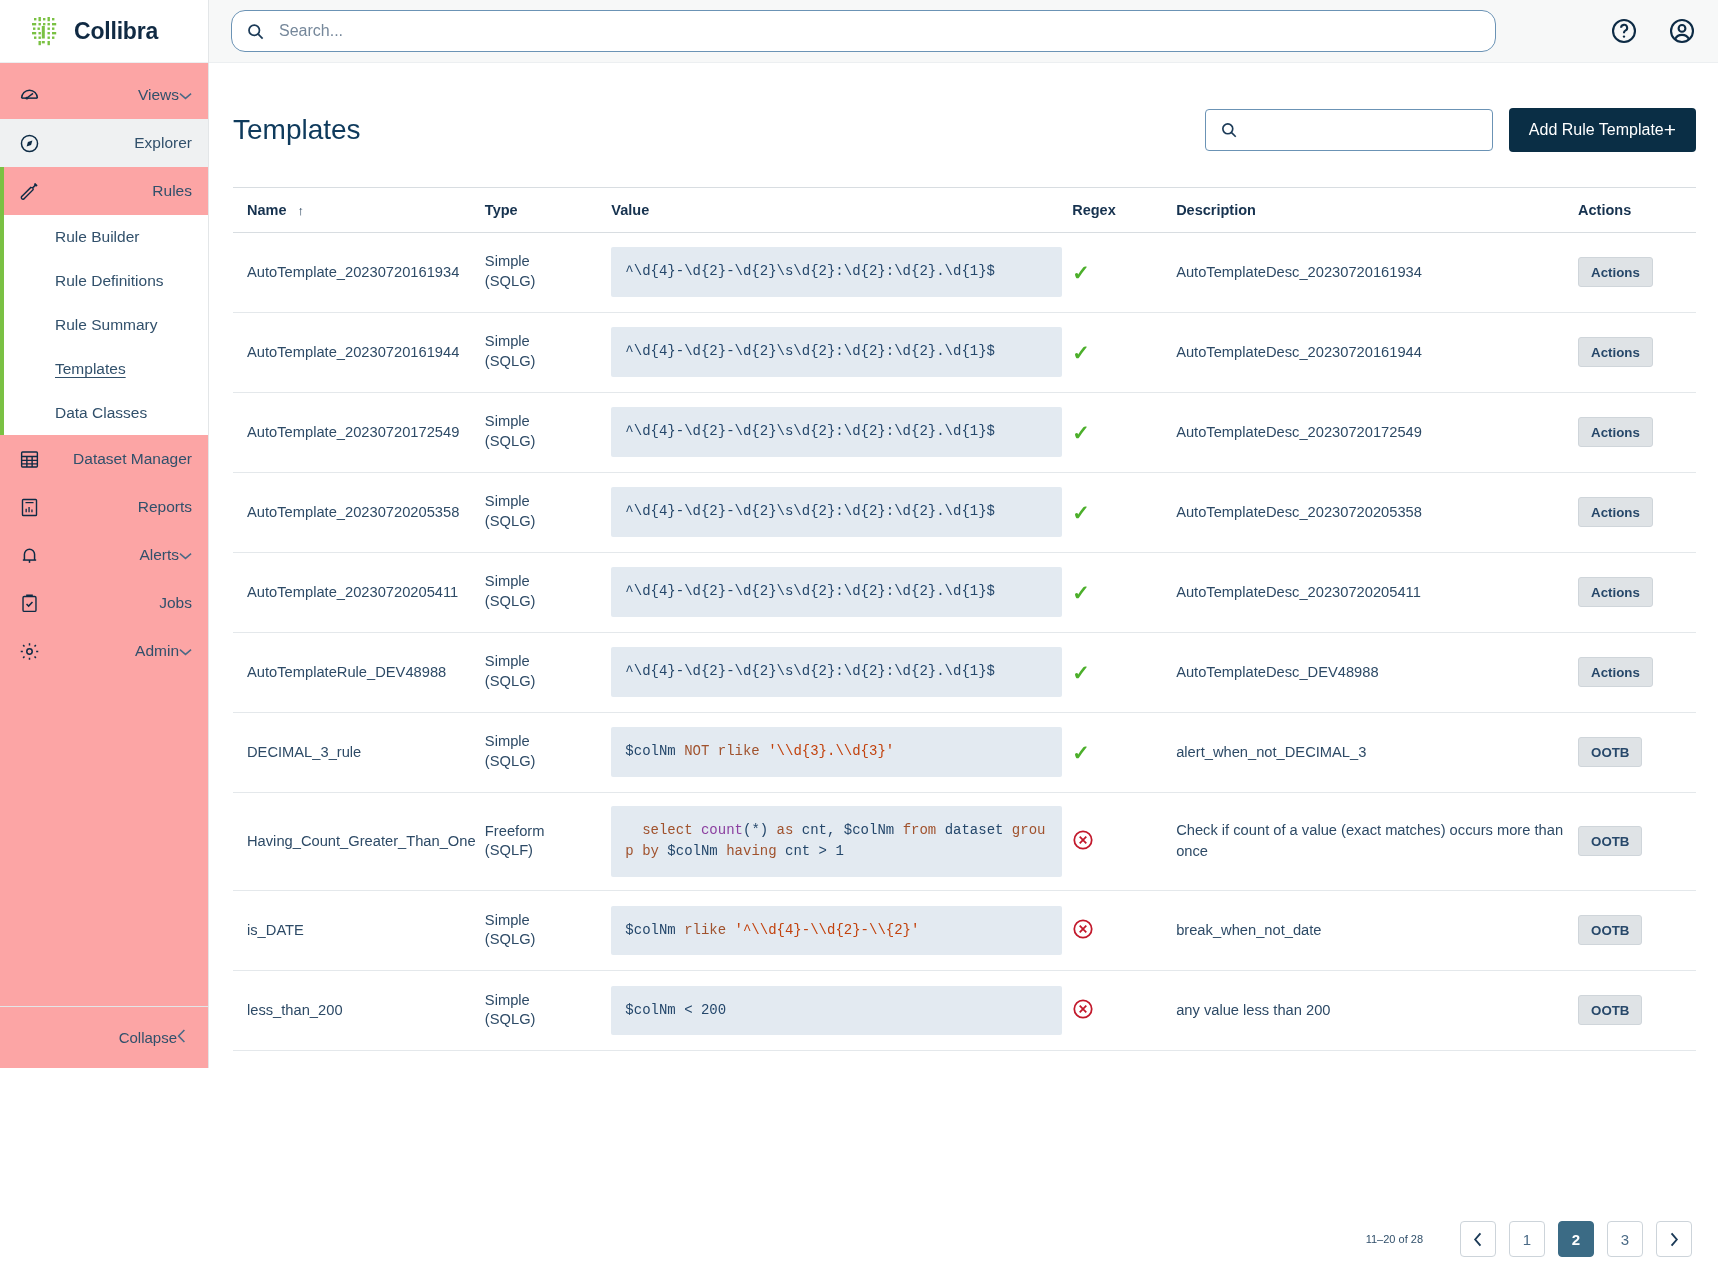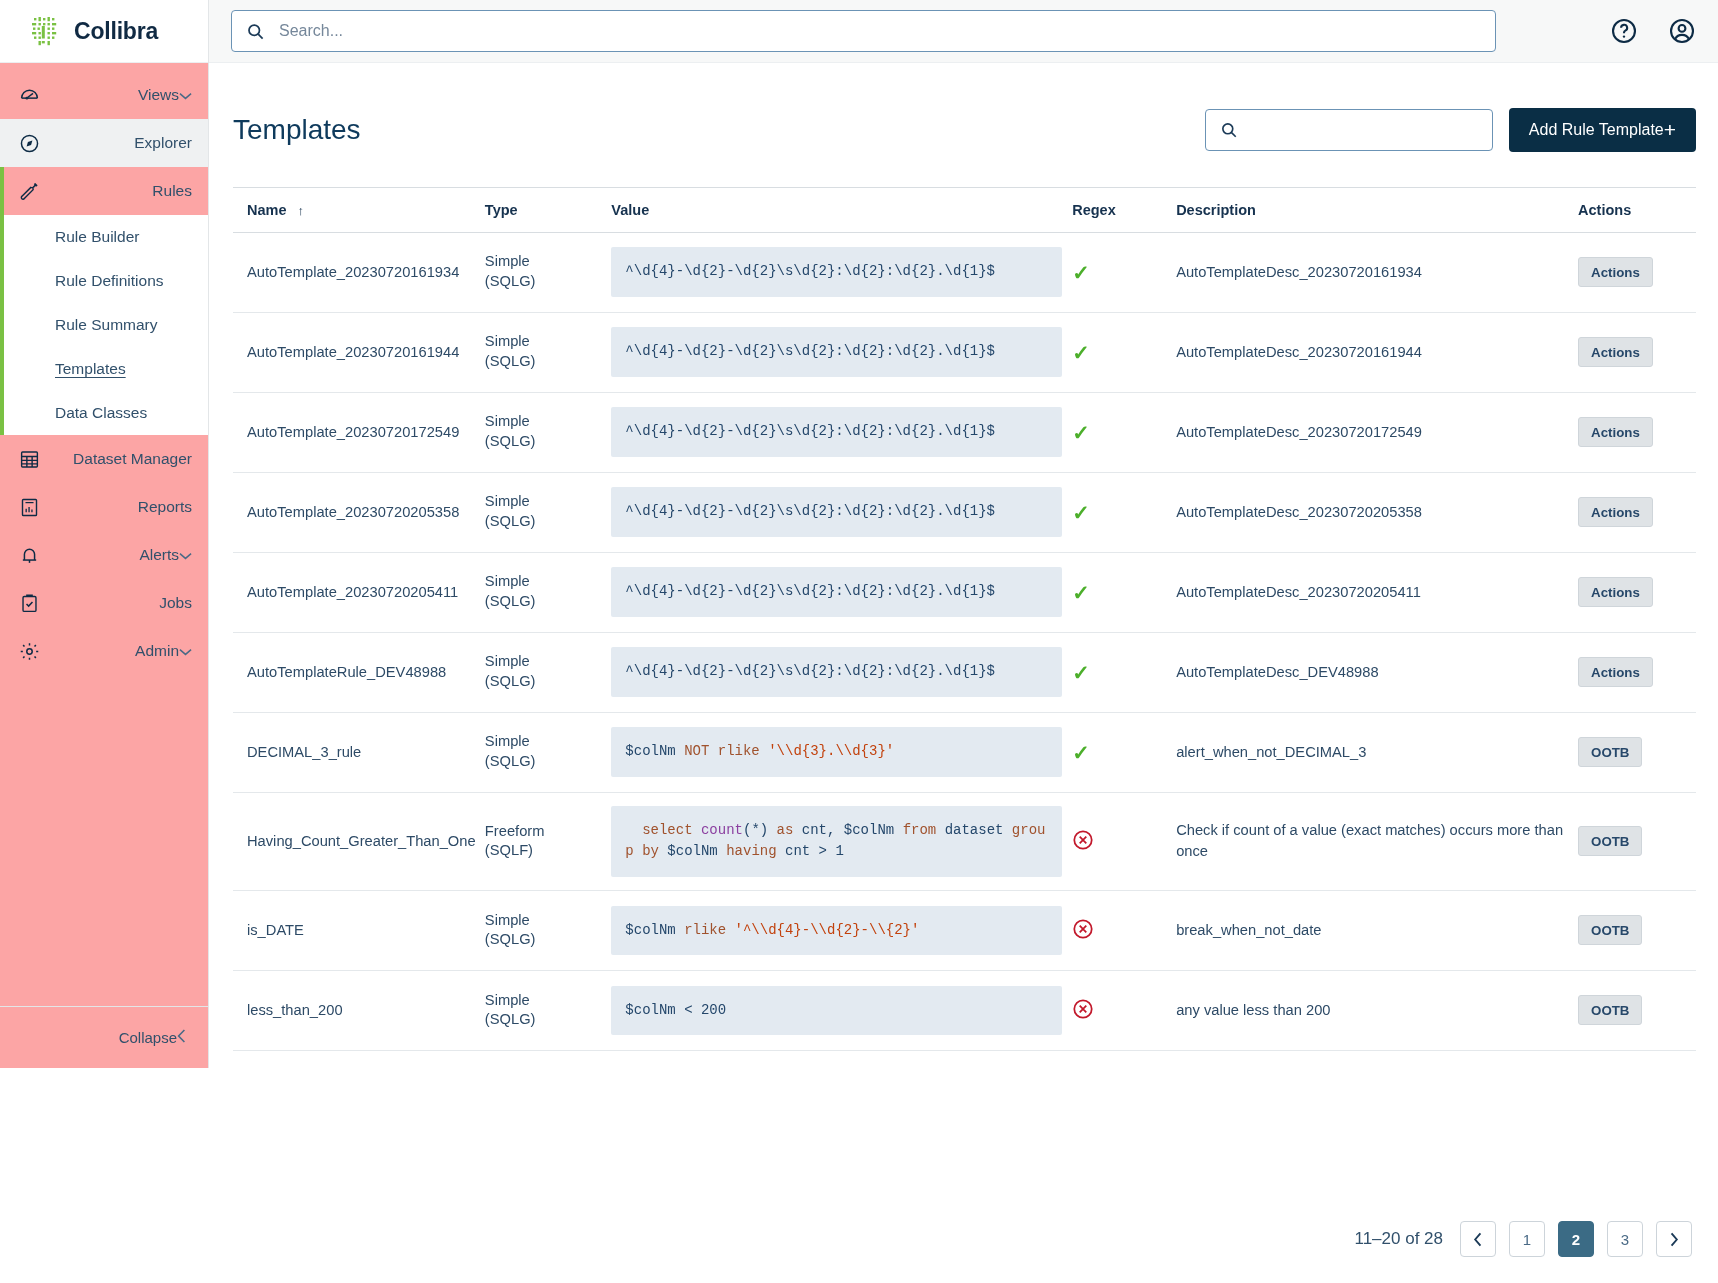--- a/index.html
+++ b/index.html
@@ -80,21 +80,21 @@
   .topbar {
     height: 63px; min-height: 63px;
     background: #f7f8f8;
     display: flex; align-items: center;
     padding: 0 22px 0 22px;
     border-bottom: 1px solid #eceff1;
   }
   .search-wrap {
     flex: 1 1 auto; max-width: 1265px;
     height: 42px; background: #ffffff;
-    border: 1px solid #6b93b5; border-radius: 4px;
+    border: 1px solid #6b93b5; border-radius: 14px;
     display: flex; align-items: center; padding: 0 14px;
   }
   .search-wrap .mag { margin-right: 12px; display:flex; color:#1b3a57; }
   .search-wrap input {
     flex: 1 1 auto; border: none; outline: none;
     font-family: "Liberation Sans", sans-serif;
     font-size: 16px; color: #31506b; background: transparent;
   }
   .search-wrap input::placeholder { color: #75879a; }
   .topbar-icons { display: flex; align-items: center; gap: 30px; margin-left: auto; padding-left: 34px; }
@@ -177,21 +177,21 @@
     font-family: "Liberation Sans", sans-serif; font-weight: bold;
   }
   .act-btn.ootb { min-width: 62px; }
 
   
   .pager {
     margin-top: auto;
     display: flex; align-items: center; justify-content: flex-end;
     gap: 13px; padding: 24px 4px 26px 0;
   }
-  .pager-info { font-size: 17px; color: #31506b; margin-right: 4px; }
+  .pager-info { font-size: 11px; color: #31506b; margin-right: 24px; }
   .pg-btn {
     width: 36px; height: 36px; border: 1px solid #cdd4da; border-radius: 4px;
     background: #ffffff; color: #4a6a86; cursor: pointer;
     display: flex; align-items: center; justify-content: center;
     font-size: 15px; font-family: "Liberation Sans", sans-serif;
   }
   .pg-btn.sel { background: #3b6b85; border-color: #3b6b85; color:#ffffff; font-weight: bold; }
   .pg-btn.nav-arrow { font-size: 17px; color: #1b3a57; font-weight: bold; }
 </style>
 </head>

